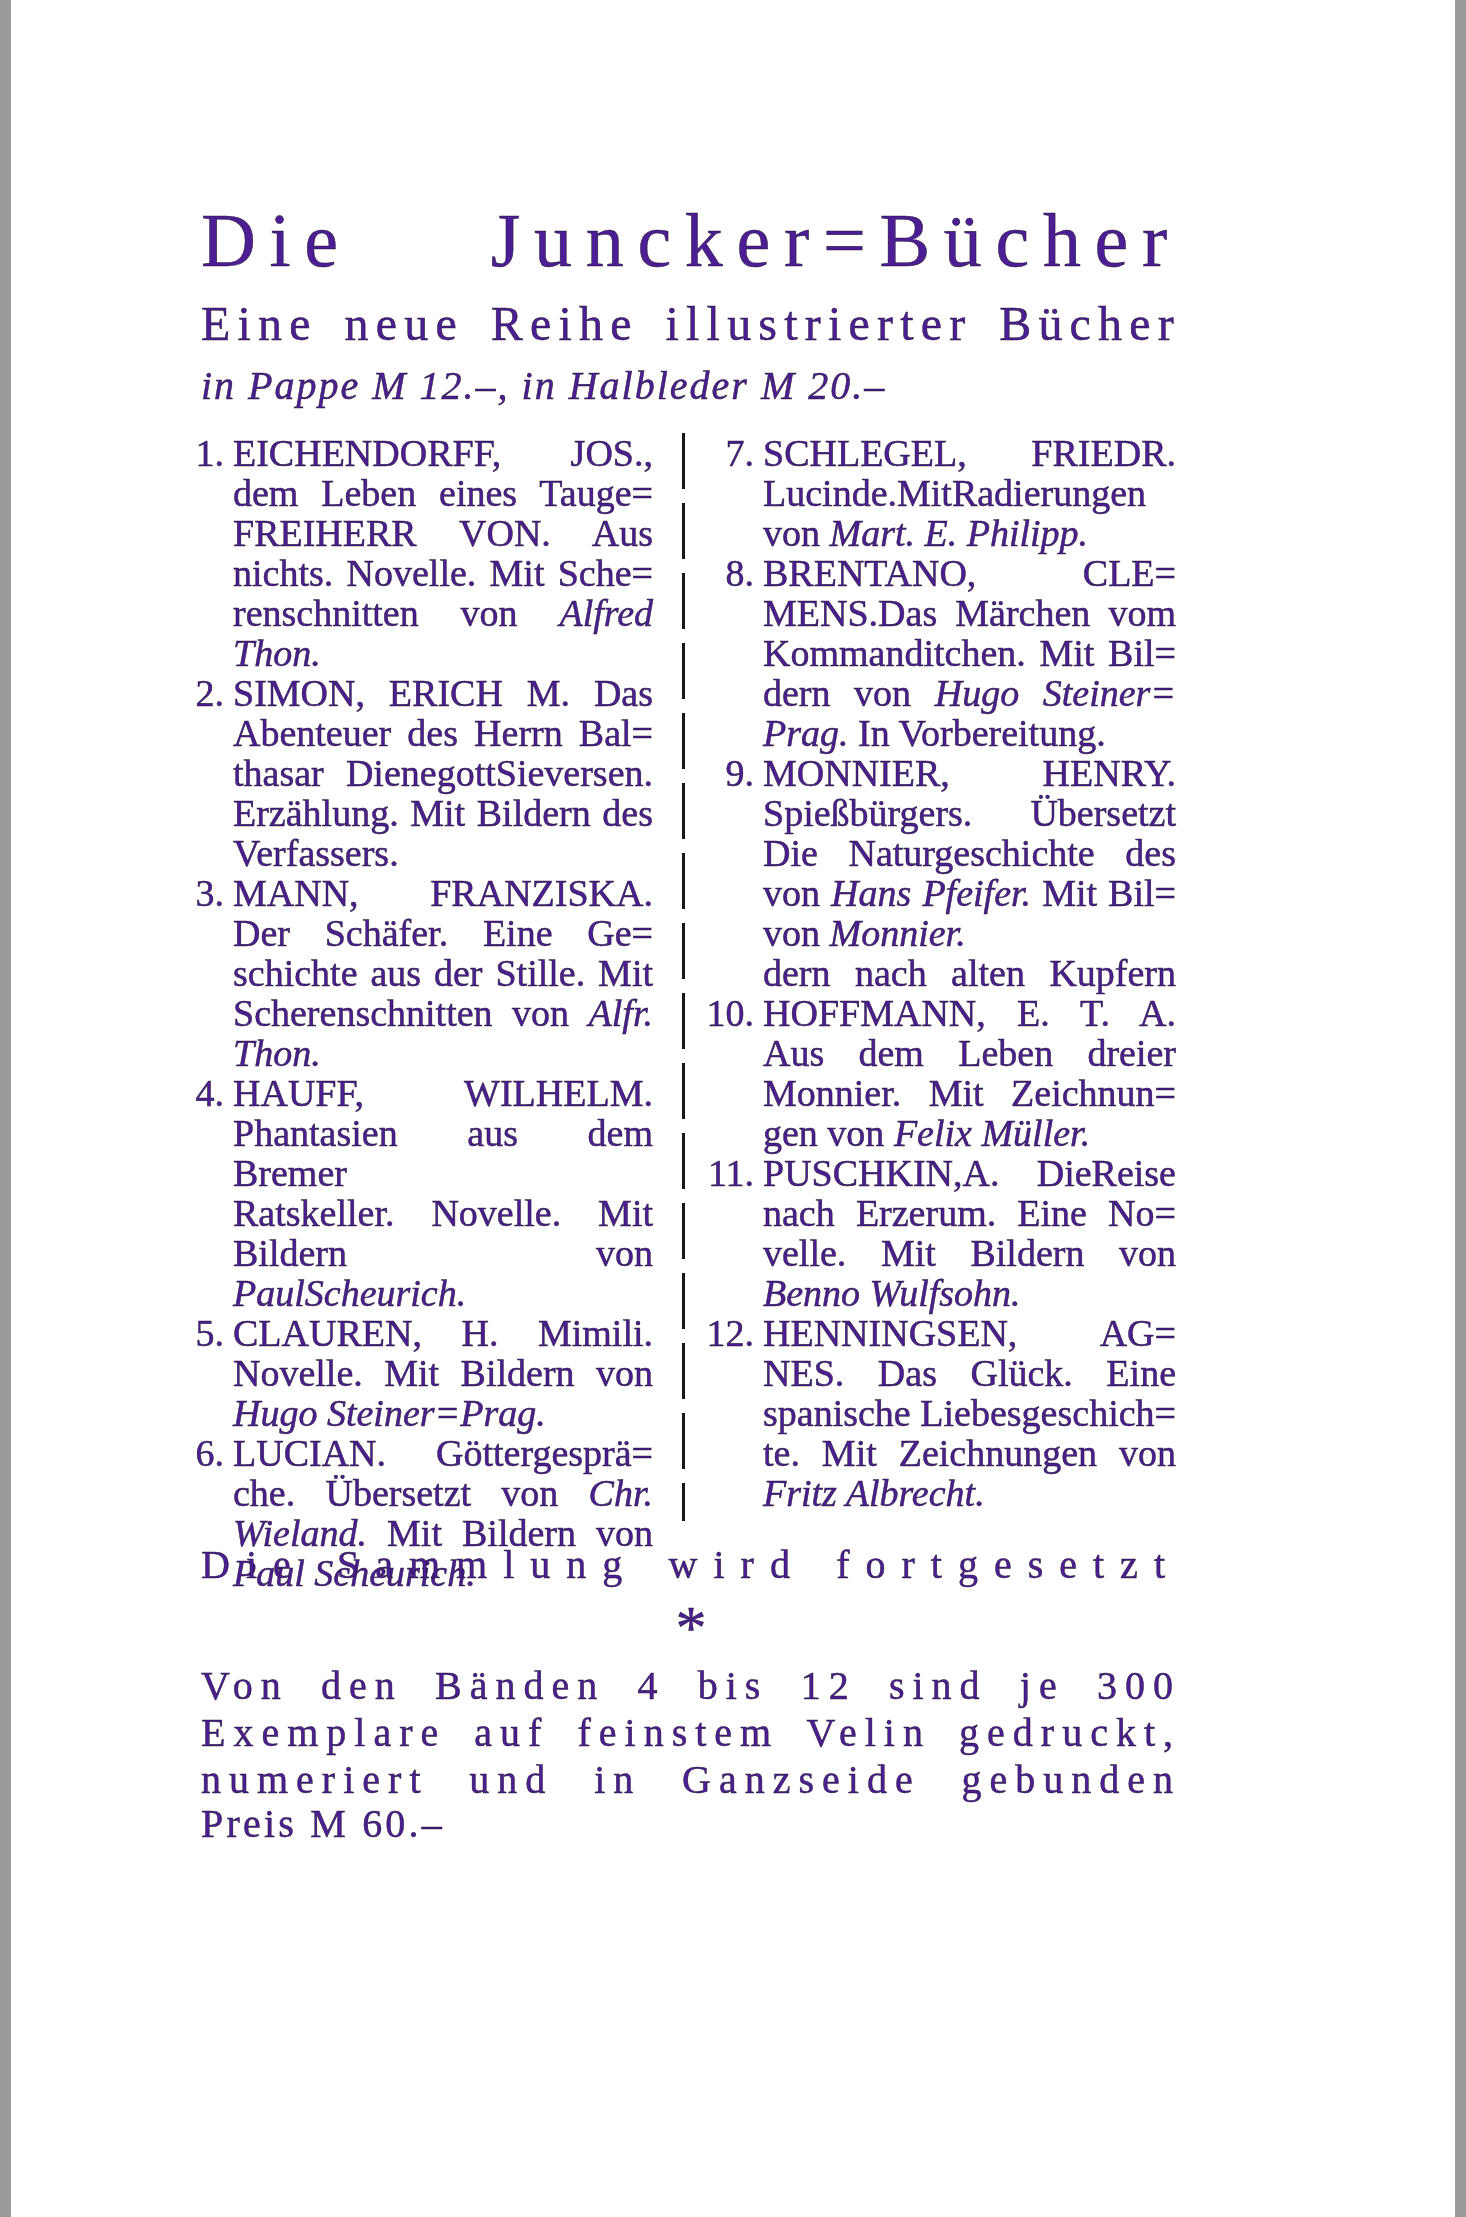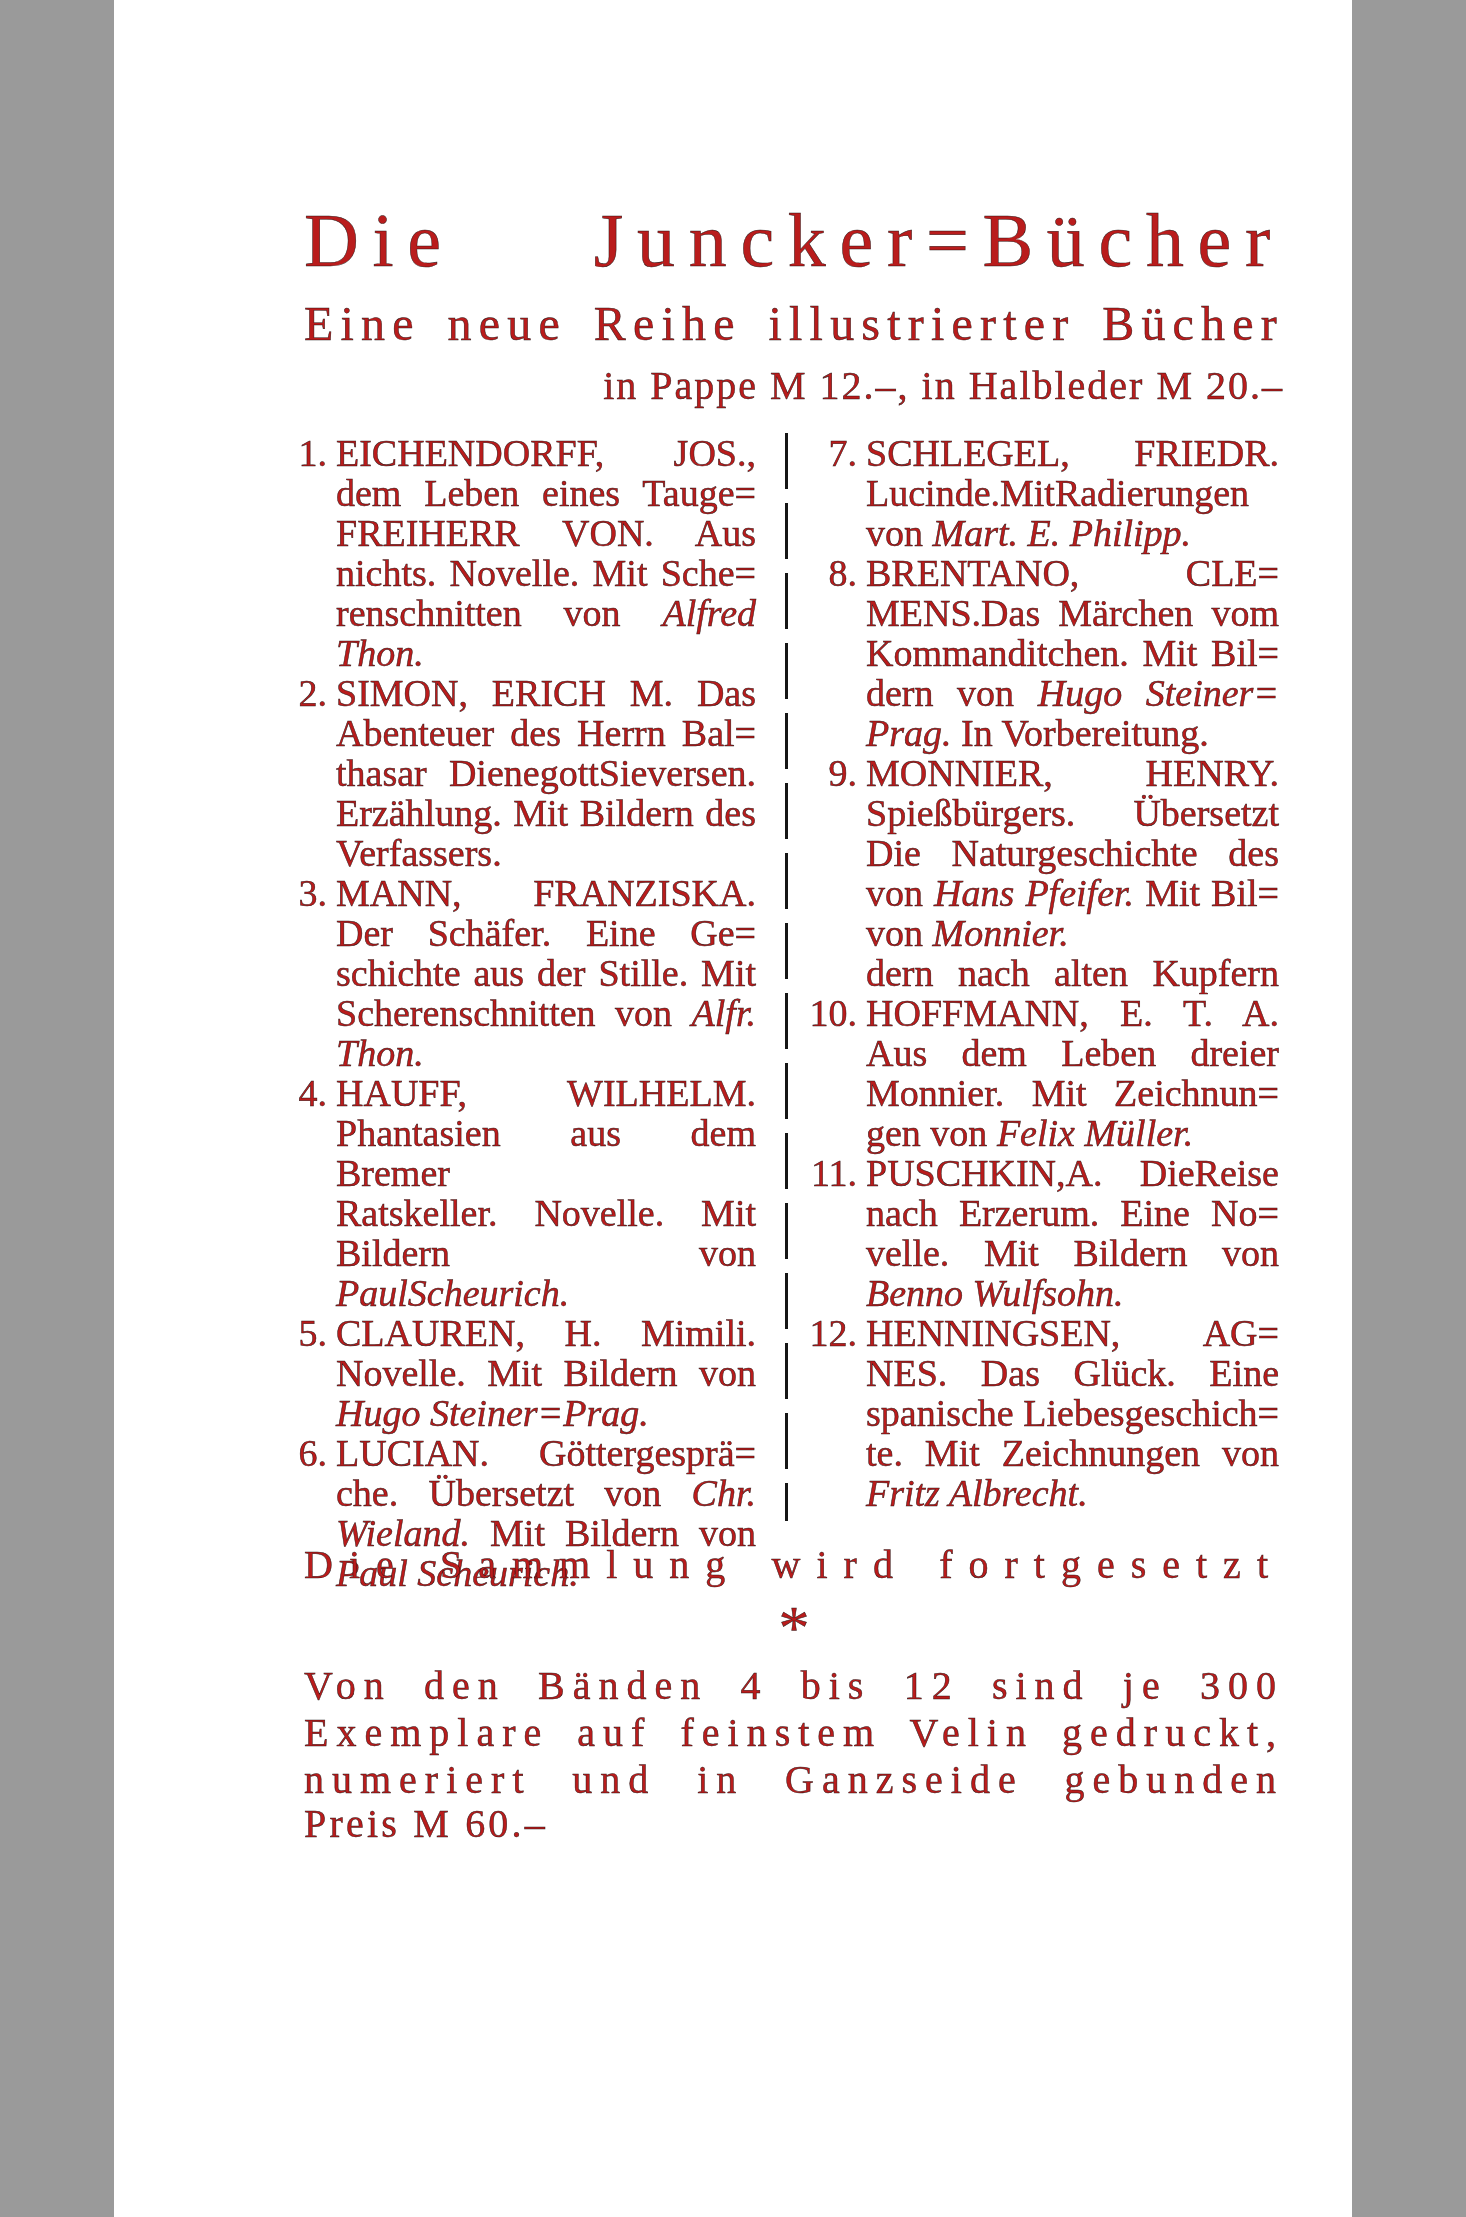--- a/index.html
+++ b/index.html
@@ -1,42 +1,43 @@
 <!DOCTYPE html>
 <html><head>
 <meta charset="utf-8">
 <style>
   html,body{margin:0;padding:0;background:#9a9a9a;}
   .page{
     position:relative;
-    width:1238px;height:2217px;
+    width:1444px;height:2217px;
     margin:0 auto;
     background:#ffffff;
-    color:#b91c1c;
+    color:#4c1d95;
     font-family:"Liberation Serif","DejaVu Serif",serif;
     -webkit-text-stroke:0.5px rgba(14,14,14,0.85);
     overflow:hidden;
   }
   .title{
     position:absolute;left:190px;top:198px;width:980px;
     font-size:76px;line-height:84px;
     letter-spacing:0.18em;
     text-align:justify;text-align-last:justify;
   }
   .subtitle{
     position:absolute;left:190px;top:297px;width:980px;
     font-size:48px;line-height:54px;
     letter-spacing:0.15em;
     text-align:justify;text-align-last:justify;
   }
   .pricing{
     position:absolute;left:190px;top:363px;width:980px;
     font-size:40px;line-height:46px;
     letter-spacing:0.05em;
-    text-align:right;
+    text-align:left;
+    font-style:italic;
   }
   .catalog{position:absolute;left:0;top:433px;width:1466px;}
   .col{position:absolute;top:0;}
   .col-left{left:222px;width:420px;}
   .col-right{left:752px;width:413px;}
   .line{
     position:relative;
     font-size:38px;line-height:40px;
     text-align:justify;text-align-last:justify;
   }

